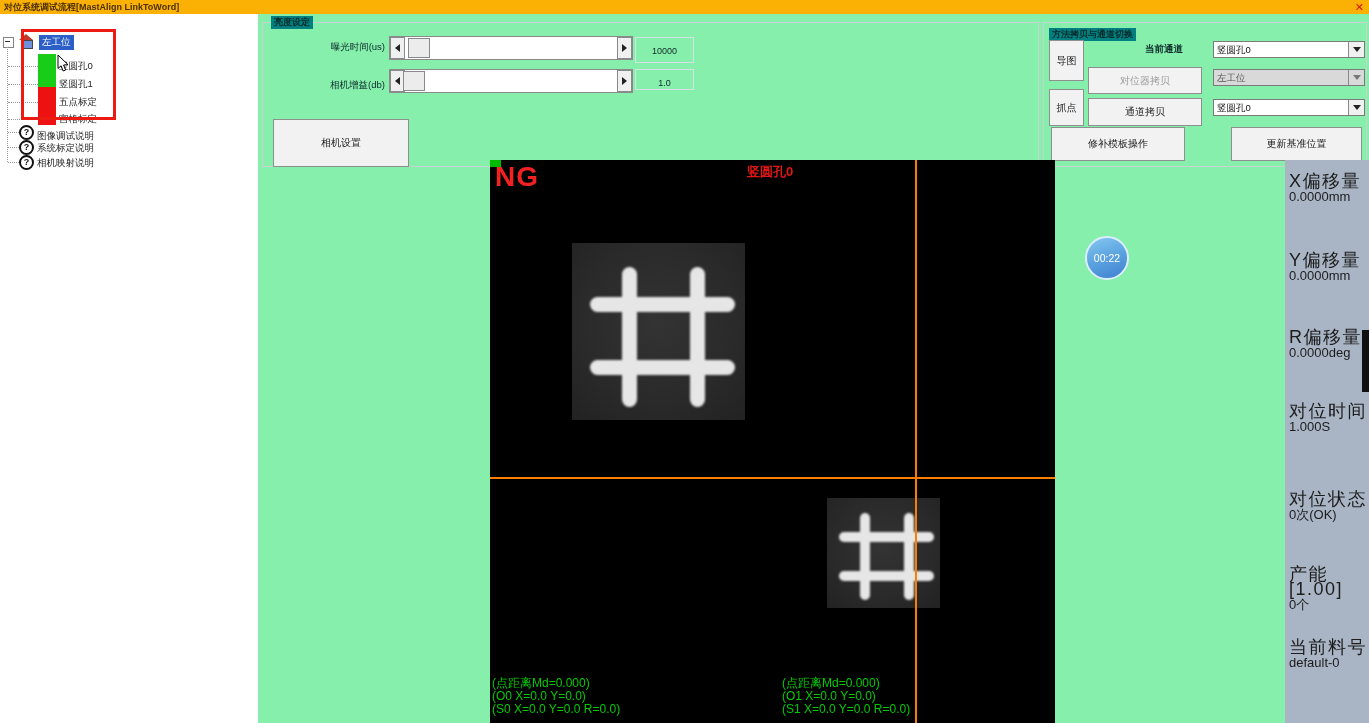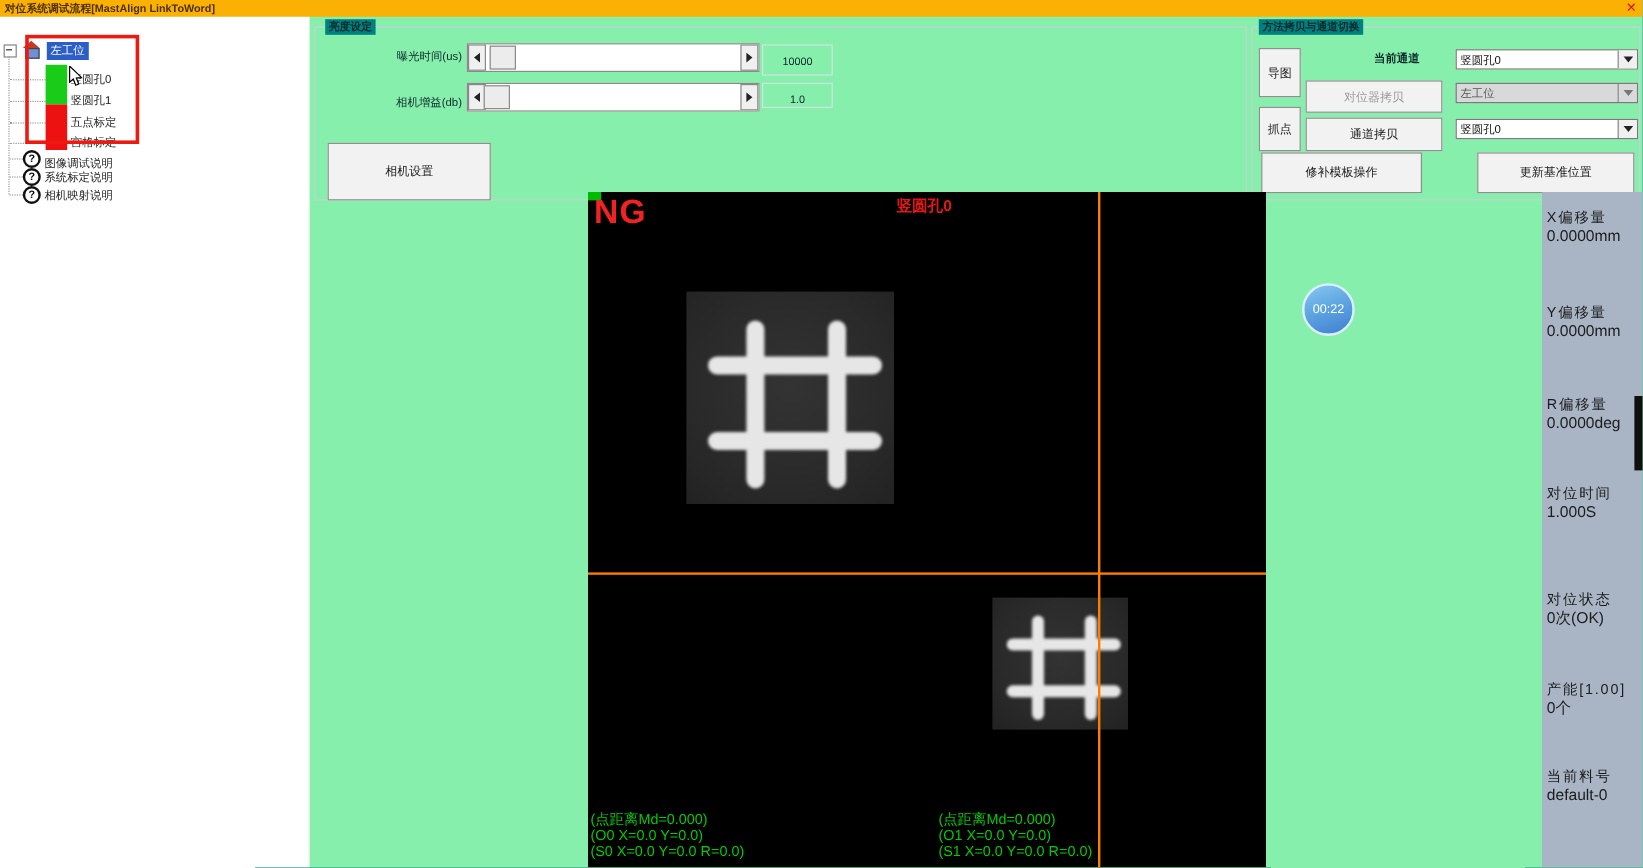--- a/index.html
+++ b/index.html
@@ -64,21 +64,21 @@
   .xline-v{position:absolute;left:425px;top:0;width:2px;height:563px;background:#FC7E00;}
   .xline-h{position:absolute;left:0;top:317px;width:565px;height:2px;background:#FC7E00;}
   .fid{position:absolute;background:radial-gradient(circle at 50% 45%, #333 0%, #2a2a2a 60%, #222 100%);}
   .fidbars{position:absolute;left:0;top:0;width:100%;height:100%;filter:blur(1.3px);}
   .fbar{position:absolute;background:#e6e6e6;border-radius:8px;}
   .readout{position:absolute;font-size:12px;line-height:13px;color:#00CC00;white-space:nowrap;}
 
   
   .stats{position:absolute;left:1285px;top:160px;width:84px;height:563px;background:#A9B5C5;}
   .stat{position:absolute;left:4px;color:#1c1c1c;}
-  .stat .slbl{font-size:12px;letter-spacing:1.5px;line-height:15px;}
+  .stat .slbl{font-size:18px;letter-spacing:1.5px;line-height:15px;}
   .stat .sval{font-size:13px;line-height:15px;}
   .notch{position:absolute;left:1362px;top:330px;width:7px;height:62px;background:#101010;}
 
   
   .timer{position:absolute;left:1085px;top:236px;width:44px;height:44px;border-radius:50%;
     background:linear-gradient(160deg,#85c9f0 0%,#5fa6e2 45%,#3f7fd0 100%);
     border:2px solid #dceefc;box-sizing:border-box;display:flex;align-items:center;justify-content:center;}
   .timer span{font-size:10.5px;color:#fff;}
 </style>
 </head>
@@ -157,21 +157,21 @@
       <span class="sb-btn sb-right">
           <i class="tri-right"></i>
         </span>
     </div>
     <div class="valbox" style="left:372px;top:46px;width:59px;height:21px;line-height:26px;">1.0</div>
 
     <div class="btn" style="left:10px;top:96px;width:136px;height:48px;">相机设置</div>
   </div>
 
   <div class="gbox" style="left:1043px;top:22px;width:322px;height:143px;">
-    <span class="gtitle" style="left:5px;">方法拷贝与通道切换</span>
+    <span class="gtitle" style="left:5px;margin-top:12px;">方法拷贝与通道切换</span>
 
     <div class="btn" style="left:5px;top:17px;width:35px;height:41px;">导图</div>
     <div class="btn" style="left:5px;top:66px;width:35px;height:37px;">抓点</div>
 
     <div class="flabel" style="left:70px;top:20px;width:100px;text-align:center;font-weight:bold;">当前通道</div>
     <div class="btn disabled" style="left:44px;top:44px;width:114px;height:27px;">对位器拷贝</div>
     <div class="btn" style="left:44px;top:75px;width:114px;height:28px;">通道拷贝</div>
 
     <div class="dd" style="left:169px;top:18px;width:152px;">
       <span class="dd-text">竖圆孔0</span>

